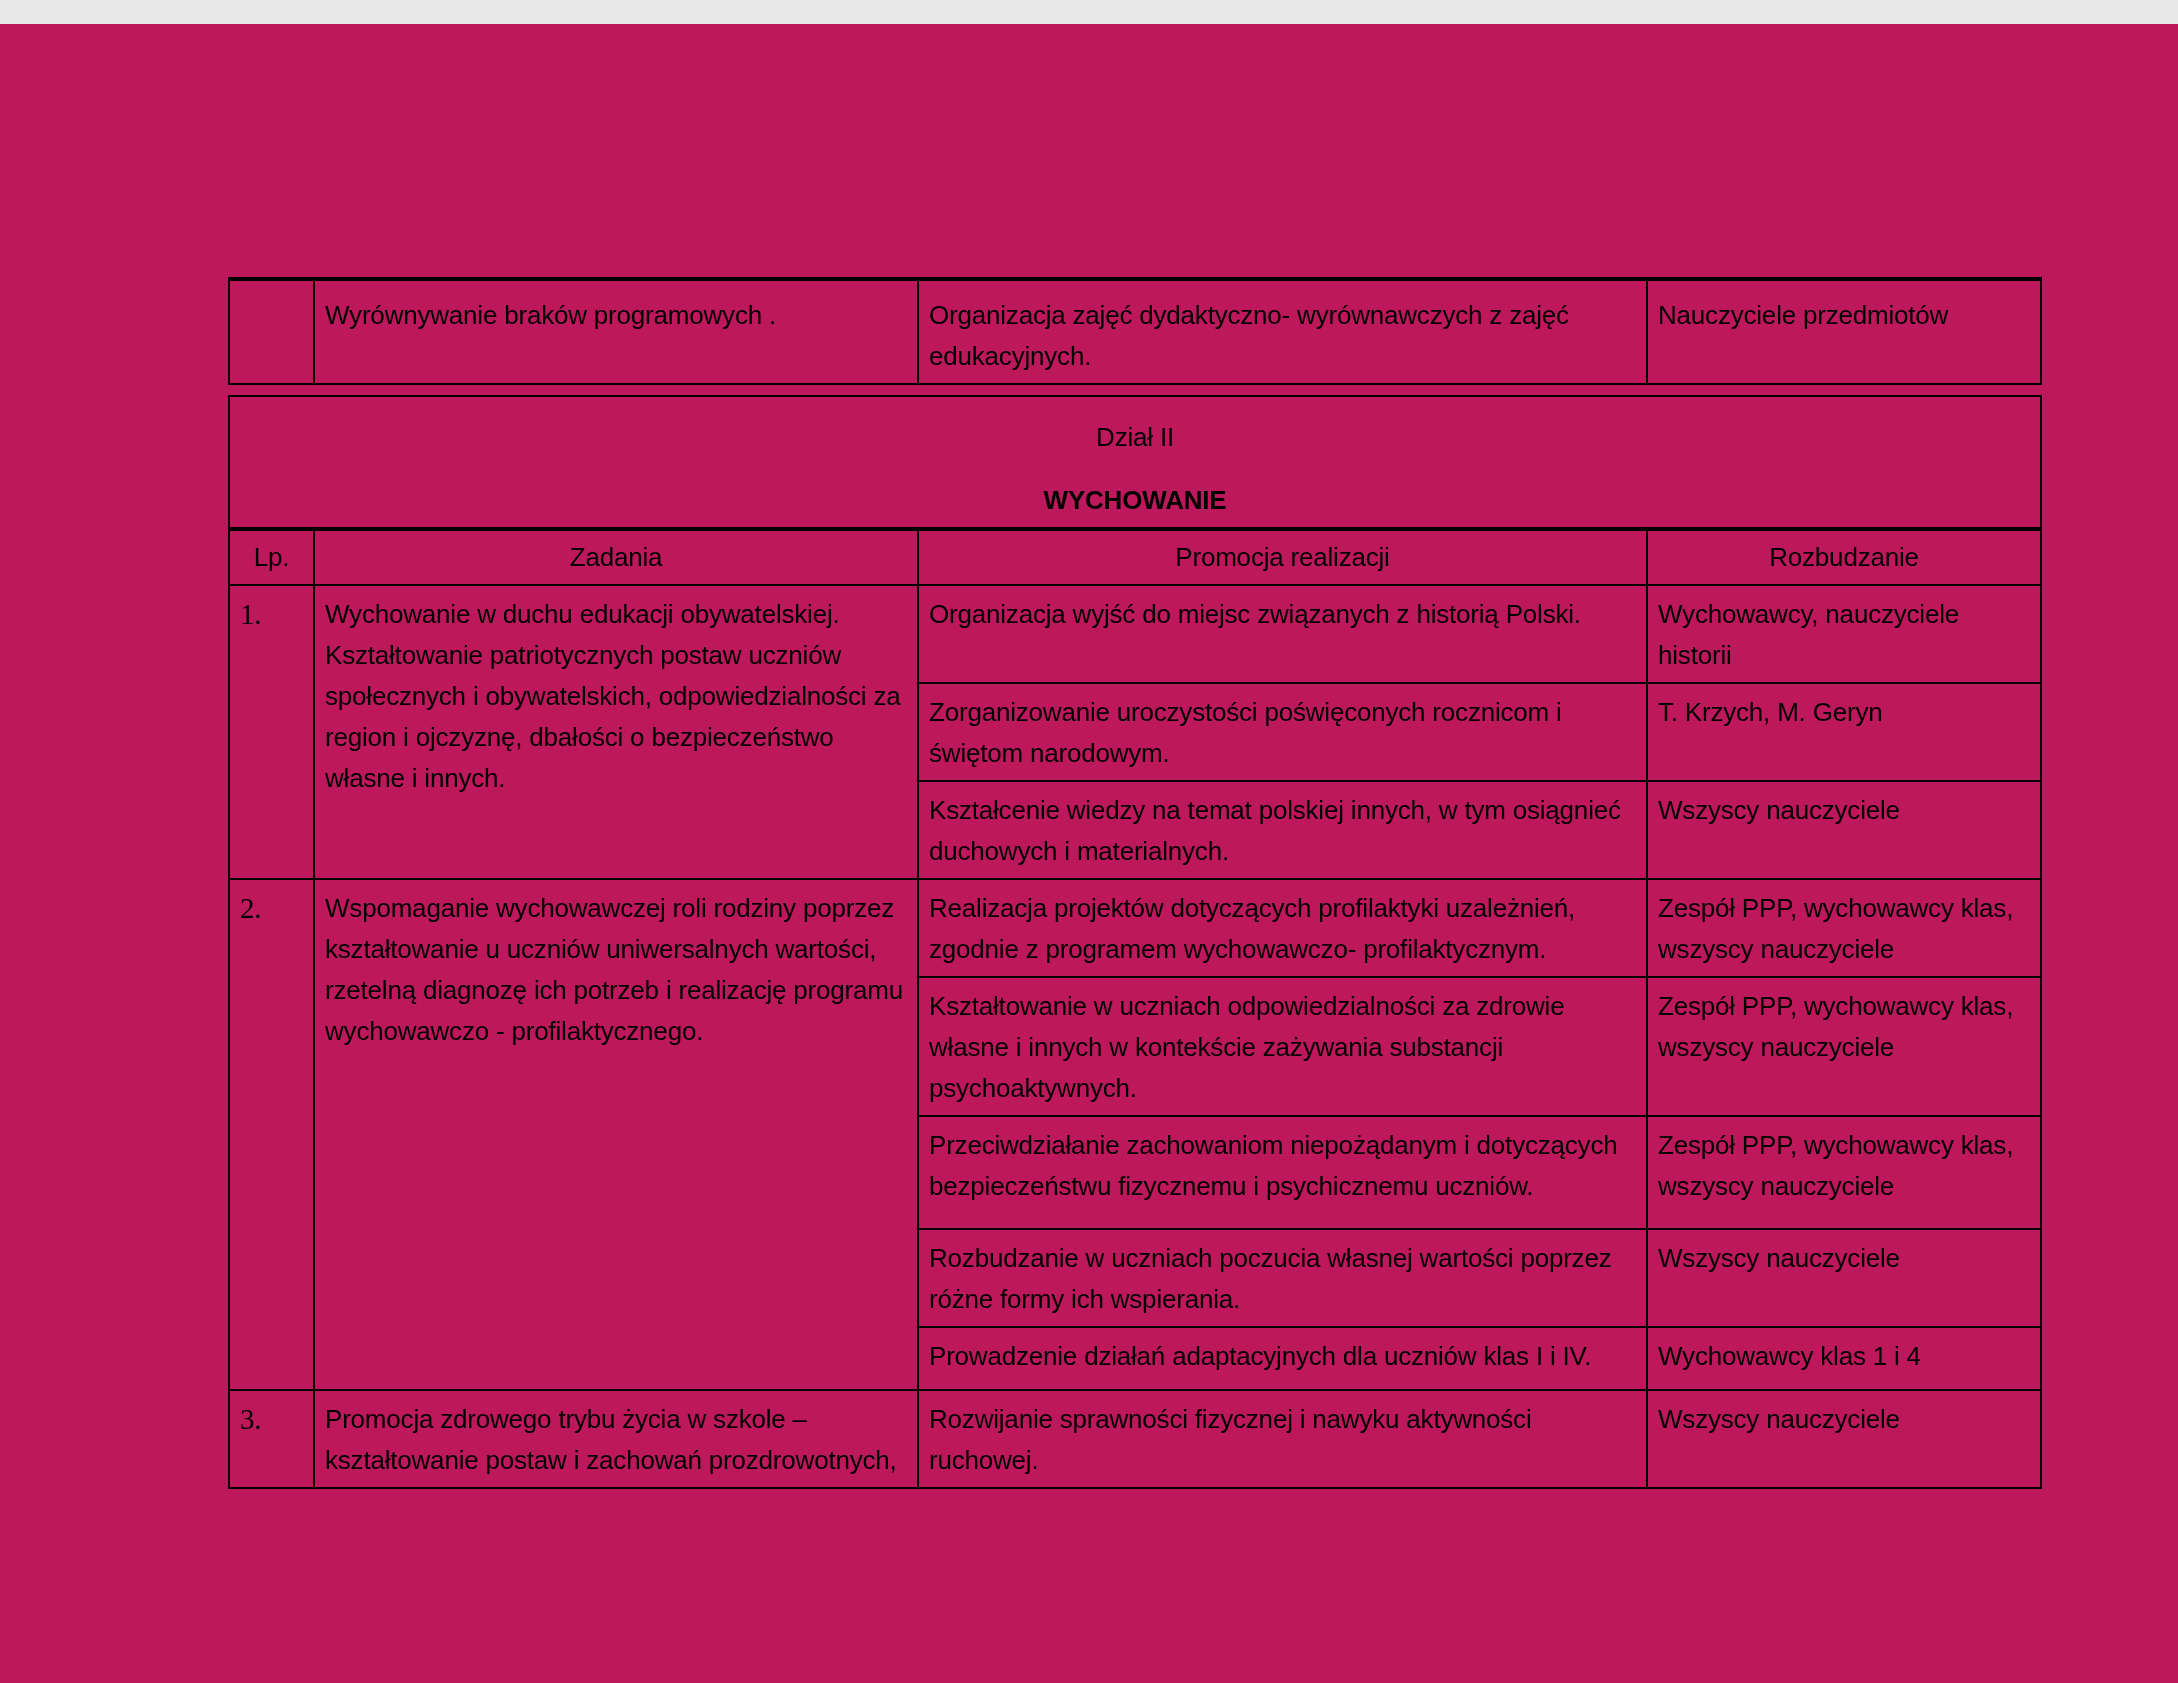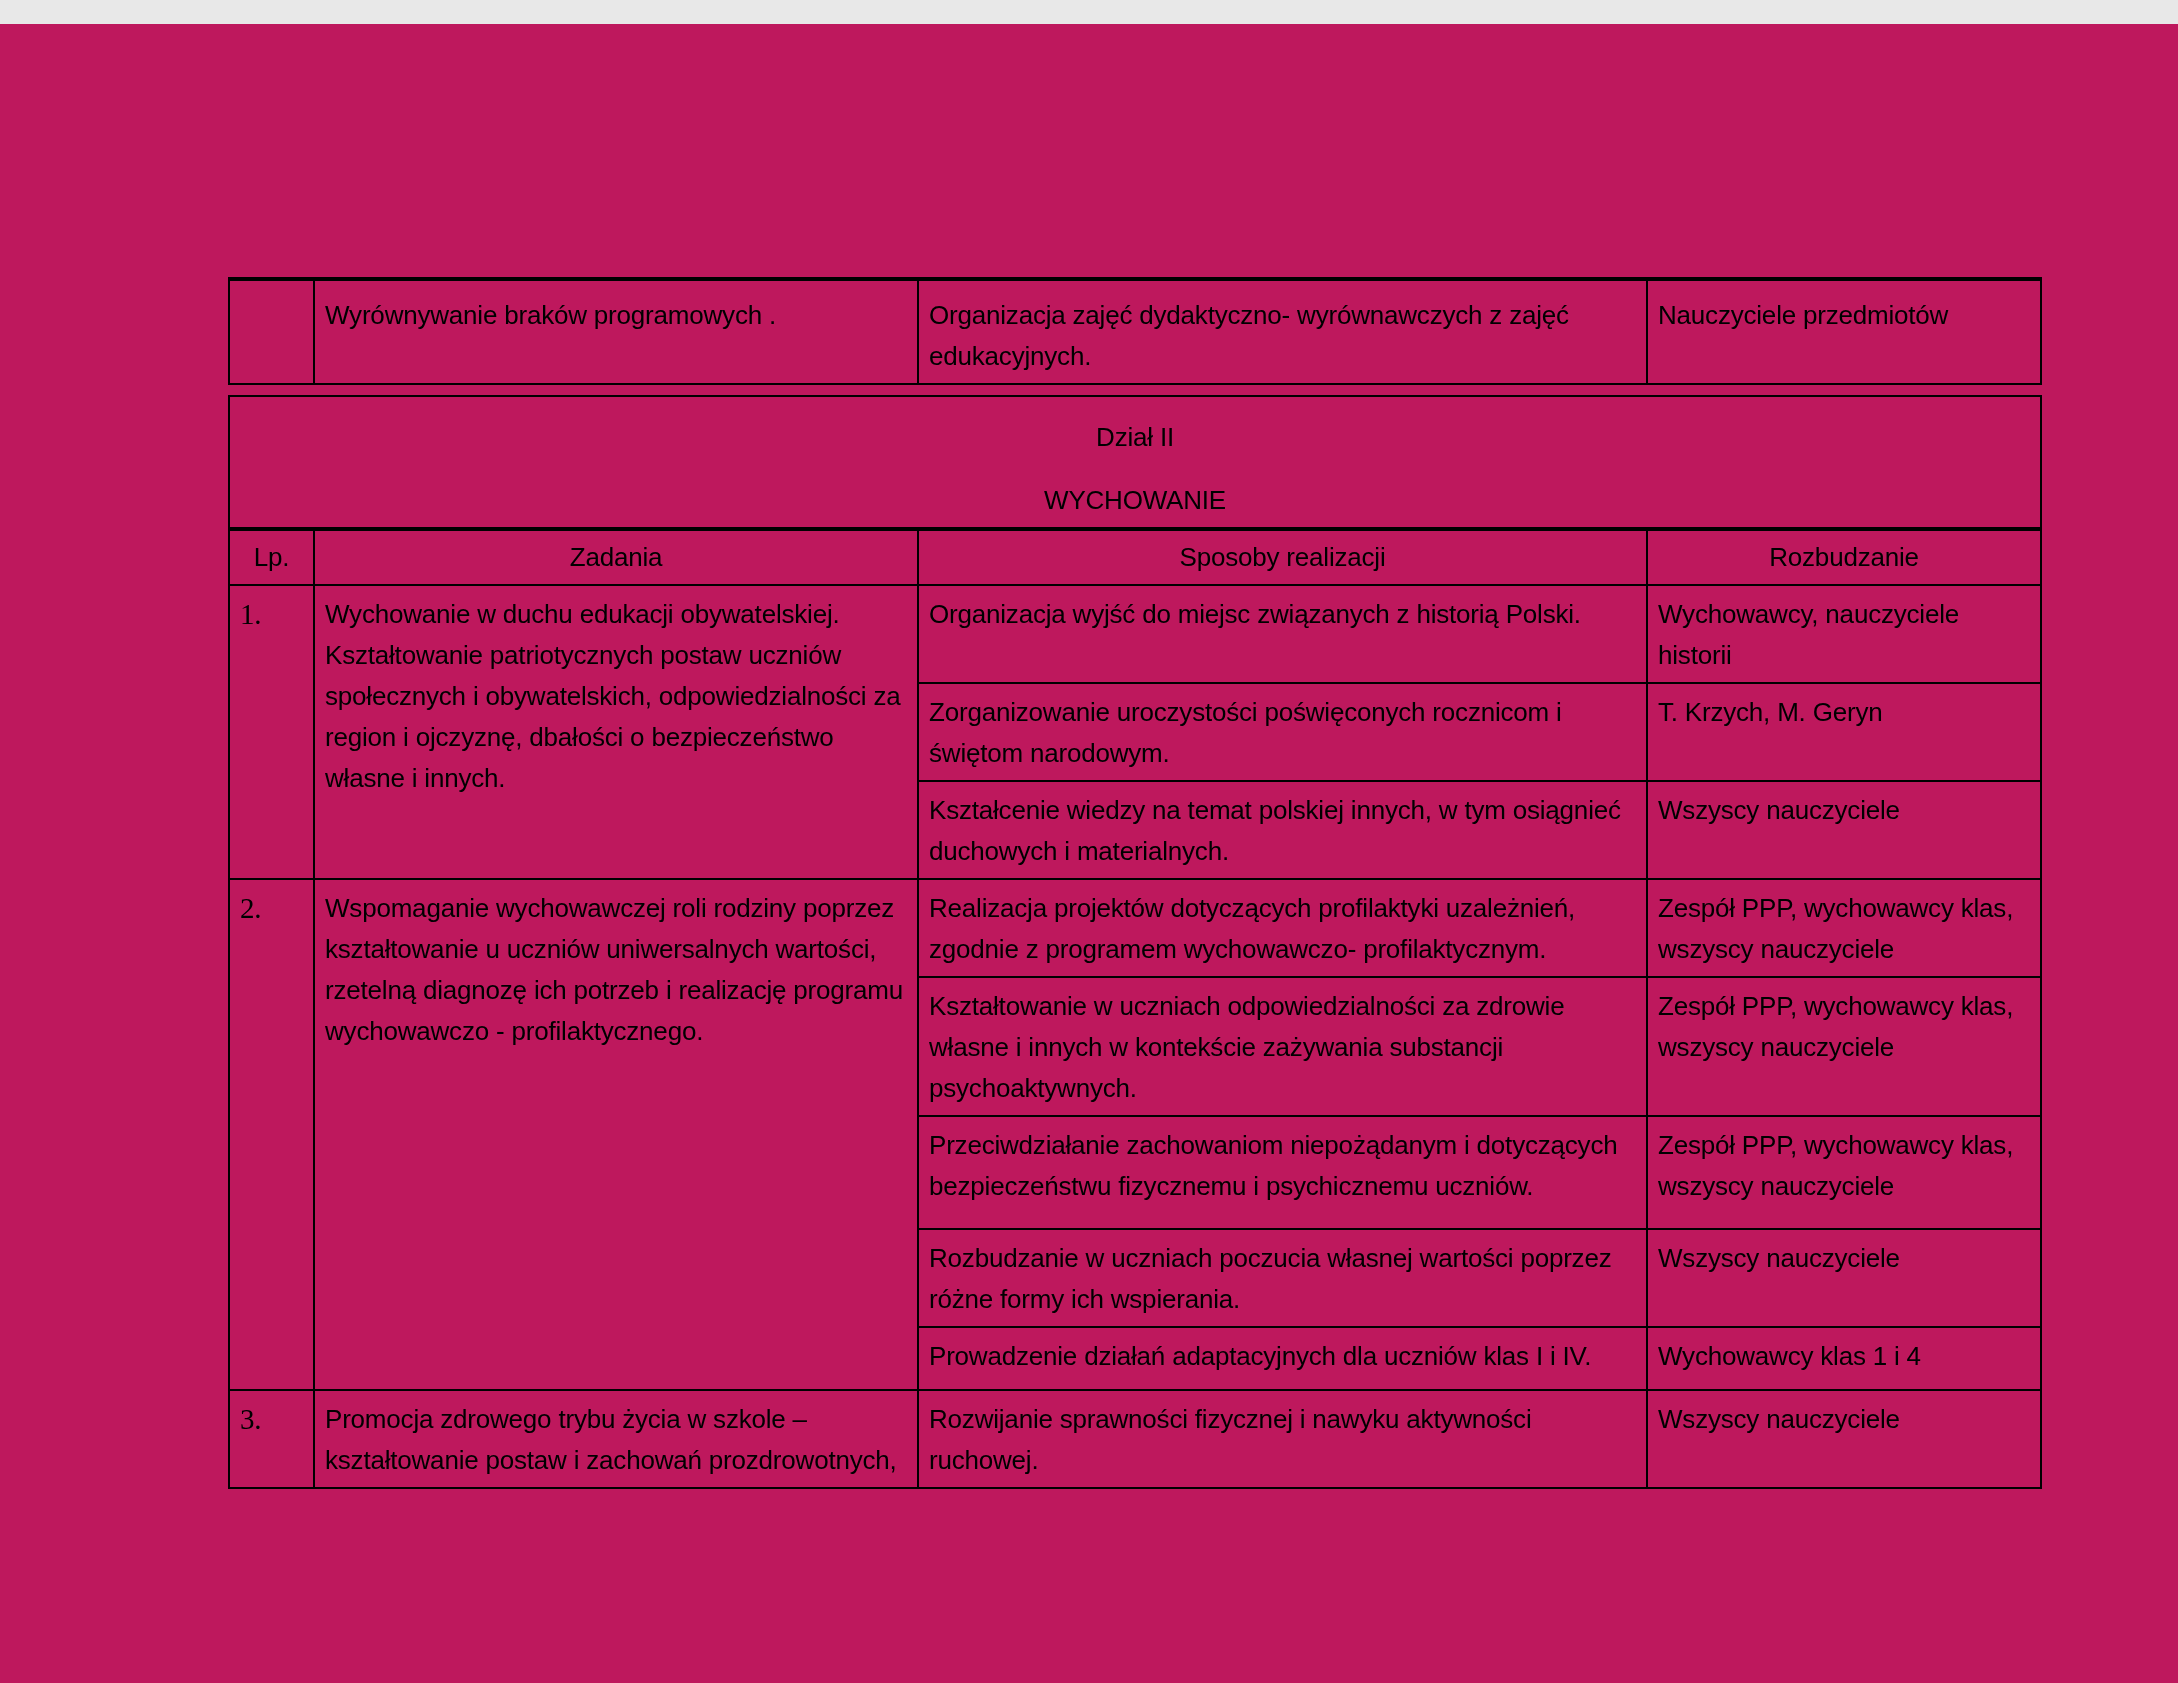--- a/index.html
+++ b/index.html
@@ -37,21 +37,21 @@
     padding-left:14px;
   }
   tr.header-row td {
     text-align:center;
     vertical-align:middle;
     padding:0 4px;
     border-top-width:4px;
   }
   td.title-cell { text-align:center; padding:0; }
   .title-line1 { margin-top:12px;  line-height:41px; }
-  .title-line2 { margin-top:22px;  line-height:41px; }
+  .title-line2 { margin-top:22px;  line-height:41px;font-weight:bold; }
   td.tt { border-top-width:4px; }
 </style>
 </head>
 <body>
 
 <div class="page">
 
   <table class="doc" id="fragment-table">
     <colgroup>
         <col style="width:85px">
@@ -81,21 +81,21 @@
         <tr style="height:115px">
       <td class="title-cell" colspan="4">
         <div class="title-line1">Dział II</div>
         <div class="title-line2">WYCHOWANIE</div>
       </td>
     </tr>
 
     <tr class="header-row" style="height:56px">
       <td>Lp.</td>
       <td>Zadania</td>
-      <td>Sposoby realizacji</td>
+      <td>Promocja realizacji</td>
       <td>Rozbudzanie</td>
     </tr>
 
     <tr style="height:97px">
       <td class="lp" rowspan="3">1.</td>
       <td rowspan="3">Wychowanie w duchu edukacji obywatelskiej. Kształtowanie patriotycznych postaw uczniów społecznych i obywatelskich, odpowiedzialności za region i ojczyznę, dbałości o bezpieczeństwo własne i innych.</td>
       <td>Organizacja wyjść do miejsc związanych z historią Polski.</td>
       <td>Wychowawcy, nauczyciele historii</td>
     </tr>
     <tr style="height:91px">

